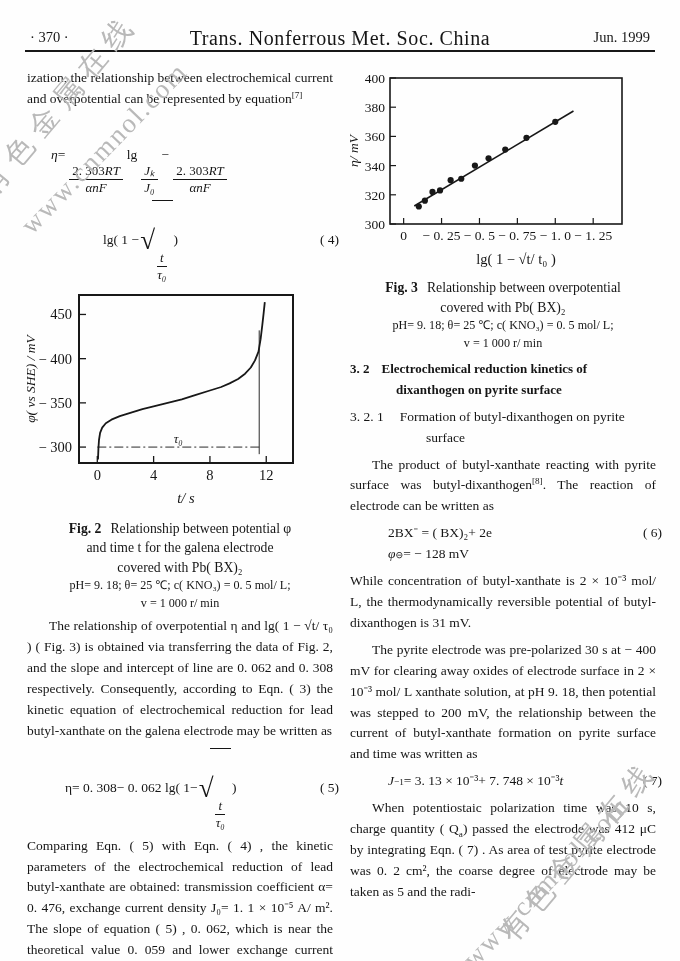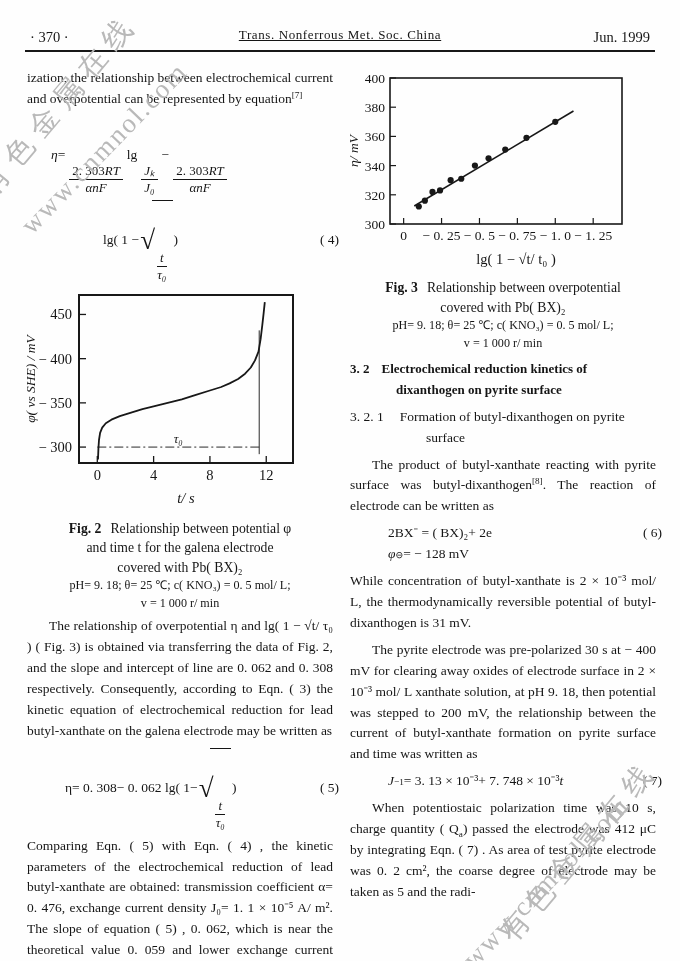--- a/index.html
+++ b/index.html
@@ -1,20 +1,20 @@
 <!DOCTYPE html>
 <html><head>
 <meta charset="utf-8">
 <style>
   html,body{margin:0;padding:0;background:#9a9a9a;}
   .page{position:relative;width:680px;height:961px;background:#fefefe;overflow:hidden;
         font-family:"Liberation Serif",serif;color:#151515;}
   
   .hdr-pageno{position:absolute;left:30px;top:29px;font-size:14.5px;}
-  .hdr-journal{position:absolute;left:50%;transform:translateX(-50%);top:27px;font-size:13px;letter-spacing:.6px;text-decoration:underline;}
+  .hdr-journal{position:absolute;left:50%;transform:translateX(-50%);top:27px;font-size:20px;letter-spacing:.6px;}
   .hdr-date{position:absolute;right:30px;top:29px;font-size:14.5px;font-family:Liberation Serif, serif;}
   .hdr-rule{position:absolute;left:25px;right:25px;top:50px;height:2.4px;background:#181818;}
   
   .col{position:absolute;top:62px;width:318px;text-align:justify;font-size:13.5px;line-height:20.9px;}
   #col-left{left:21px;}
   #col-right{left:344px;}
   p{margin:6px;}
   .indent{text-indent:22px;}
   sup{font-size:.68em;line-height:0;}
   sub{font-size:.68em;line-height:0;}

